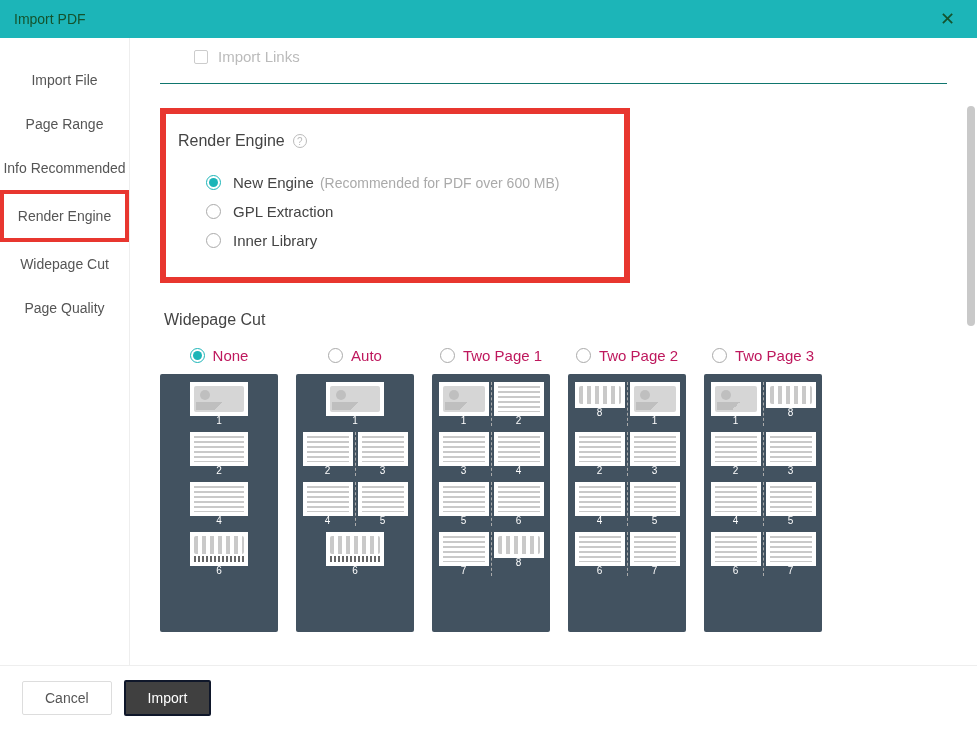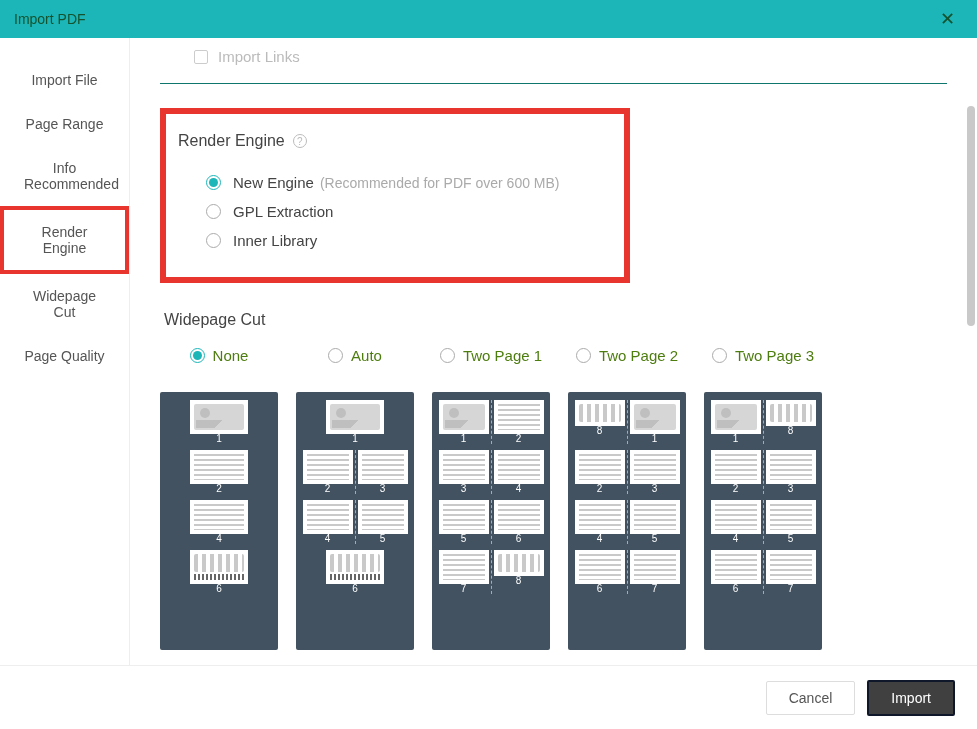--- a/index.html
+++ b/index.html
@@ -2,58 +2,58 @@
 <html><head>
 <meta charset="utf-8">
 <style>
 * { box-sizing: border-box; margin: 0; padding: 0; }
 body { font-family: -apple-system, BlinkMacSystemFont, "Segoe UI", Arial, sans-serif; font-size: 14px; color: #333; background: #fff; width: 977px; height: 729px; overflow: hidden; position: relative; }
 .titlebar { background: #1cb5b8; color: #14532d; height: 38px; display: flex; align-items: center; padding: 0 14px; font-size: 14px; }
 .titlebar .title { flex: 1; font-weight: 400; }
 .titlebar .close { font-size: 18px; cursor: pointer; padding: 4px 8px; }
 .body { display: flex; height: calc(100% - 38px - 64px); }
 .sidebar { width: 130px; border-right: 1px solid #eee; padding-top: 20px; }
-.sidebar-item { text-align: center; padding: 14px 24px; font-size: 14px; color: #555; cursor: pointer; }
+.sidebar-item { text-align: center; padding: 14px 0; font-size: 14px; color: #555; cursor: pointer; }
 .sidebar-item.highlighted { border: 4px solid #e8362f; }
 .main { flex: 1; overflow-y: auto; padding: 0 30px 20px 30px; position: relative; }
 .scrollbar { position: absolute; right: 2px; top: 0; width: 8px; height: 100%; }
 .scrollbar-thumb { position: absolute; top: 68px; width: 8px; height: 220px; background: #c9c9c9; border-radius: 4px; }
 .prev-section { padding: 10px 0 18px 34px; border-bottom: 1px solid #0f766e; margin-bottom: 24px; }
 .checkbox-row { display: flex; align-items: center; color: #bbb; font-size: 15px; }
 .checkbox-row .cb { width: 14px; height: 14px; border: 1px solid #ccc; border-radius: 2px; margin-right: 10px; display: inline-block; }
 .section-title { font-size: 16px; color: #444; margin-bottom: 18px; display: flex; align-items: center; }
 .help-icon { width: 14px; height: 14px; border: 1px solid #bbb; border-radius: 50%; font-size: 10px; color: #bbb; display: inline-flex; align-items: center; justify-content: center; margin-left: 8px; }
 .render-box { border: 6px solid #e8362f; padding: 18px 18px 22px 12px; margin-bottom: 28px; width: 470px; }
 .radio-row { display: flex; align-items: center; padding: 6px 0 6px 28px; font-size: 15px; color: #555; cursor: pointer; }
 .radio { width: 15px; height: 15px; border: 1px solid #aaa; border-radius: 50%; margin-right: 12px; position: relative; display: inline-block; }
 .radio.checked { border-color: #1cb5b8; }
 .radio.checked::after { content: ""; position: absolute; top: 2px; left: 2px; width: 9px; height: 9px; background: #1cb5b8; border-radius: 50%; }
 .radio-label { color: #444; }
 .radio-hint { color: #aaa; font-size: 14px; margin-left: 6px; }
 .widepage-section .section-title { margin-left: 4px; }
 .wp-options { display: flex; gap: 18px; margin-top: 10px; }
 .wp-col { display: flex; flex-direction: column; align-items: center; }
-.wp-radio-row { display: flex; align-items: center; margin-bottom: 28px; cursor: pointer; font-size: 15px; color: #4d7c0f; }
+.wp-radio-row { display: flex; align-items: center; margin-bottom: 10px; cursor: pointer; font-size: 15px; color: #be185d; }
 .wp-radio-row .radio { margin-right: 8px; }
 .wp-preview { background: #425260; border-radius: 2px; width: 118px; height: 258px; display: flex; flex-direction: column; align-items: center; padding: 8px 0; gap: 6px; }
 .wp-preview.wide { width: 118px; }
 .mini { background: #fff; display: flex; flex-direction: column; align-items: stretch; padding: 4px; position: relative; }
 .mini .thumb { width: 100%; height: 26px; background: #d6d6d6; border-radius: 2px; position: relative; }
 .mini .thumb::before { content: ""; position: absolute; top: 4px; left: 6px; width: 10px; height: 10px; border-radius: 50%; background: #bfbfbf; }
 .mini .thumb::after { content: ""; position: absolute; bottom: 2px; left: 2px; right: 2px; height: 8px; background: linear-gradient(135deg, #bfbfbf 50%, transparent 50%); }
 .mini .lines { height: 26px; background: repeating-linear-gradient(to bottom, #c9c9c9 0 2px, transparent 2px 5px); }
 .mini .wave { height: 18px; background: repeating-linear-gradient(90deg, #c9c9c9 0 4px, transparent 4px 8px); border-radius: 2px; }
 .mini .bar { height: 6px; background: repeating-linear-gradient(90deg, #666 0 2px, transparent 2px 4px); margin-top: 2px; }
 .pg-num { color: #fff; font-size: 10px; text-align: center; line-height: 1; }
 .pg-row { display: flex; gap: 2px; justify-content: center; align-items: flex-start; }
 .pg-pair { display: flex; flex-direction: column; align-items: center; }
 .pg-pair .mini { width: 50px; }
 .single .mini { width: 58px; }
 .dashed-divider { border-left: 1px dashed #aaa; align-self: stretch; }
-.footer { position: absolute; bottom: 0; left: 0; right: 0; height: 64px; border-top: 1px solid #eee; display: flex; align-items: center; justify-content: flex-end; padding: 0 22px; gap: 12px; background: #fff; }
+.footer { position: absolute; bottom: 0; left: 0; right: 0; height: 64px; border-top: 1px solid #eee; display: flex; align-items: center; padding: 0 22px; gap: 12px; background: #fff; }
 .btn { padding: 8px 22px; font-size: 14px; border-radius: 2px; cursor: pointer; }
 .btn-cancel { background: #fff; border: 1px solid #ddd; color: #555; }
 .btn-primary { background: #404040; border: 2px solid #0f172a; color: #fff; }
 </style>
 </head>
 <body>
 
 <div class="titlebar">
   <span class="title">Import PDF</span>
   <span class="close">✕</span>

